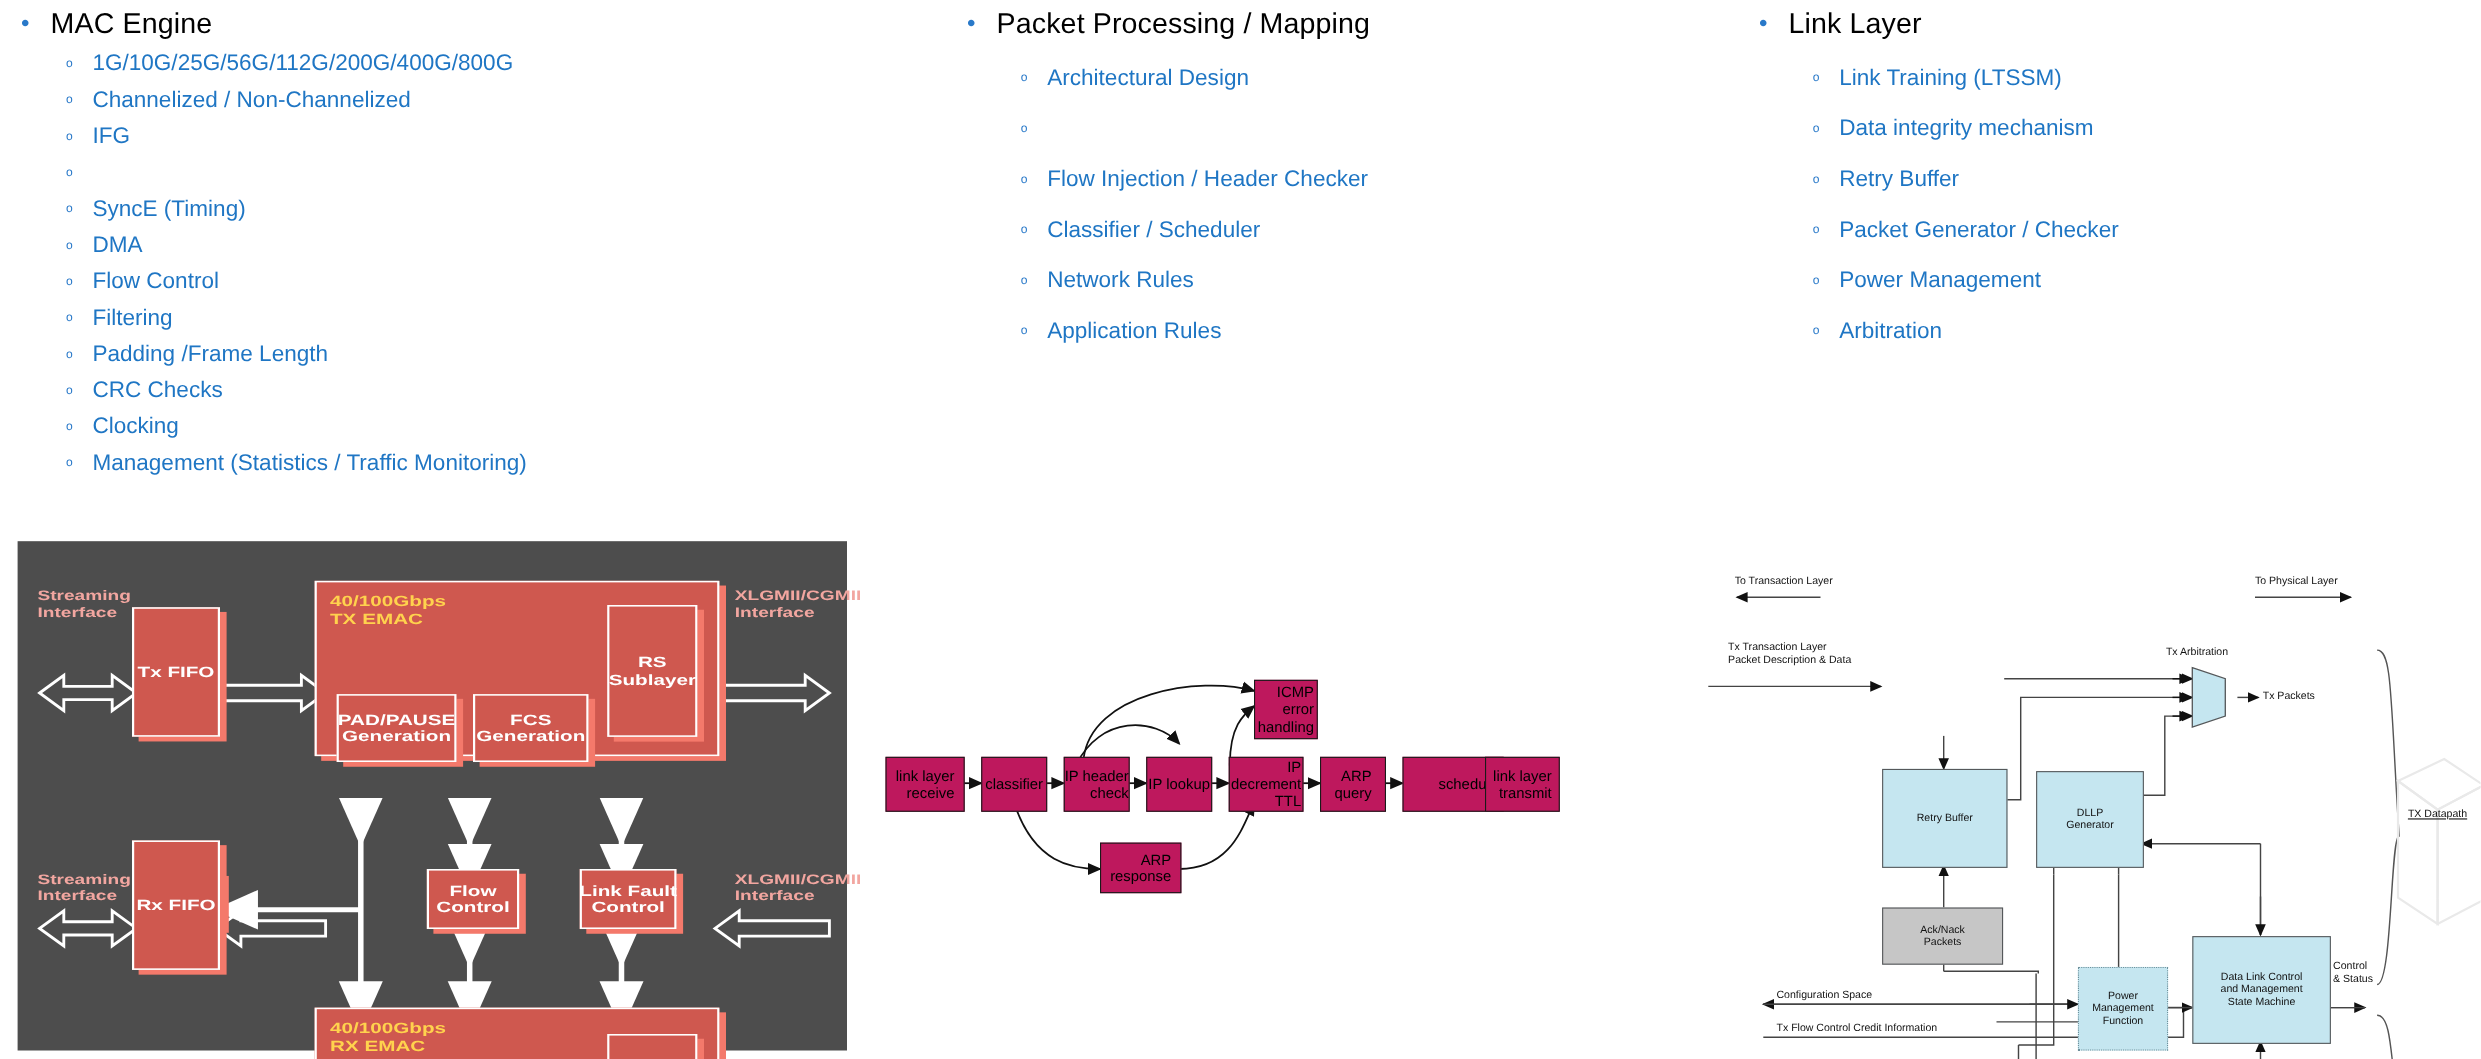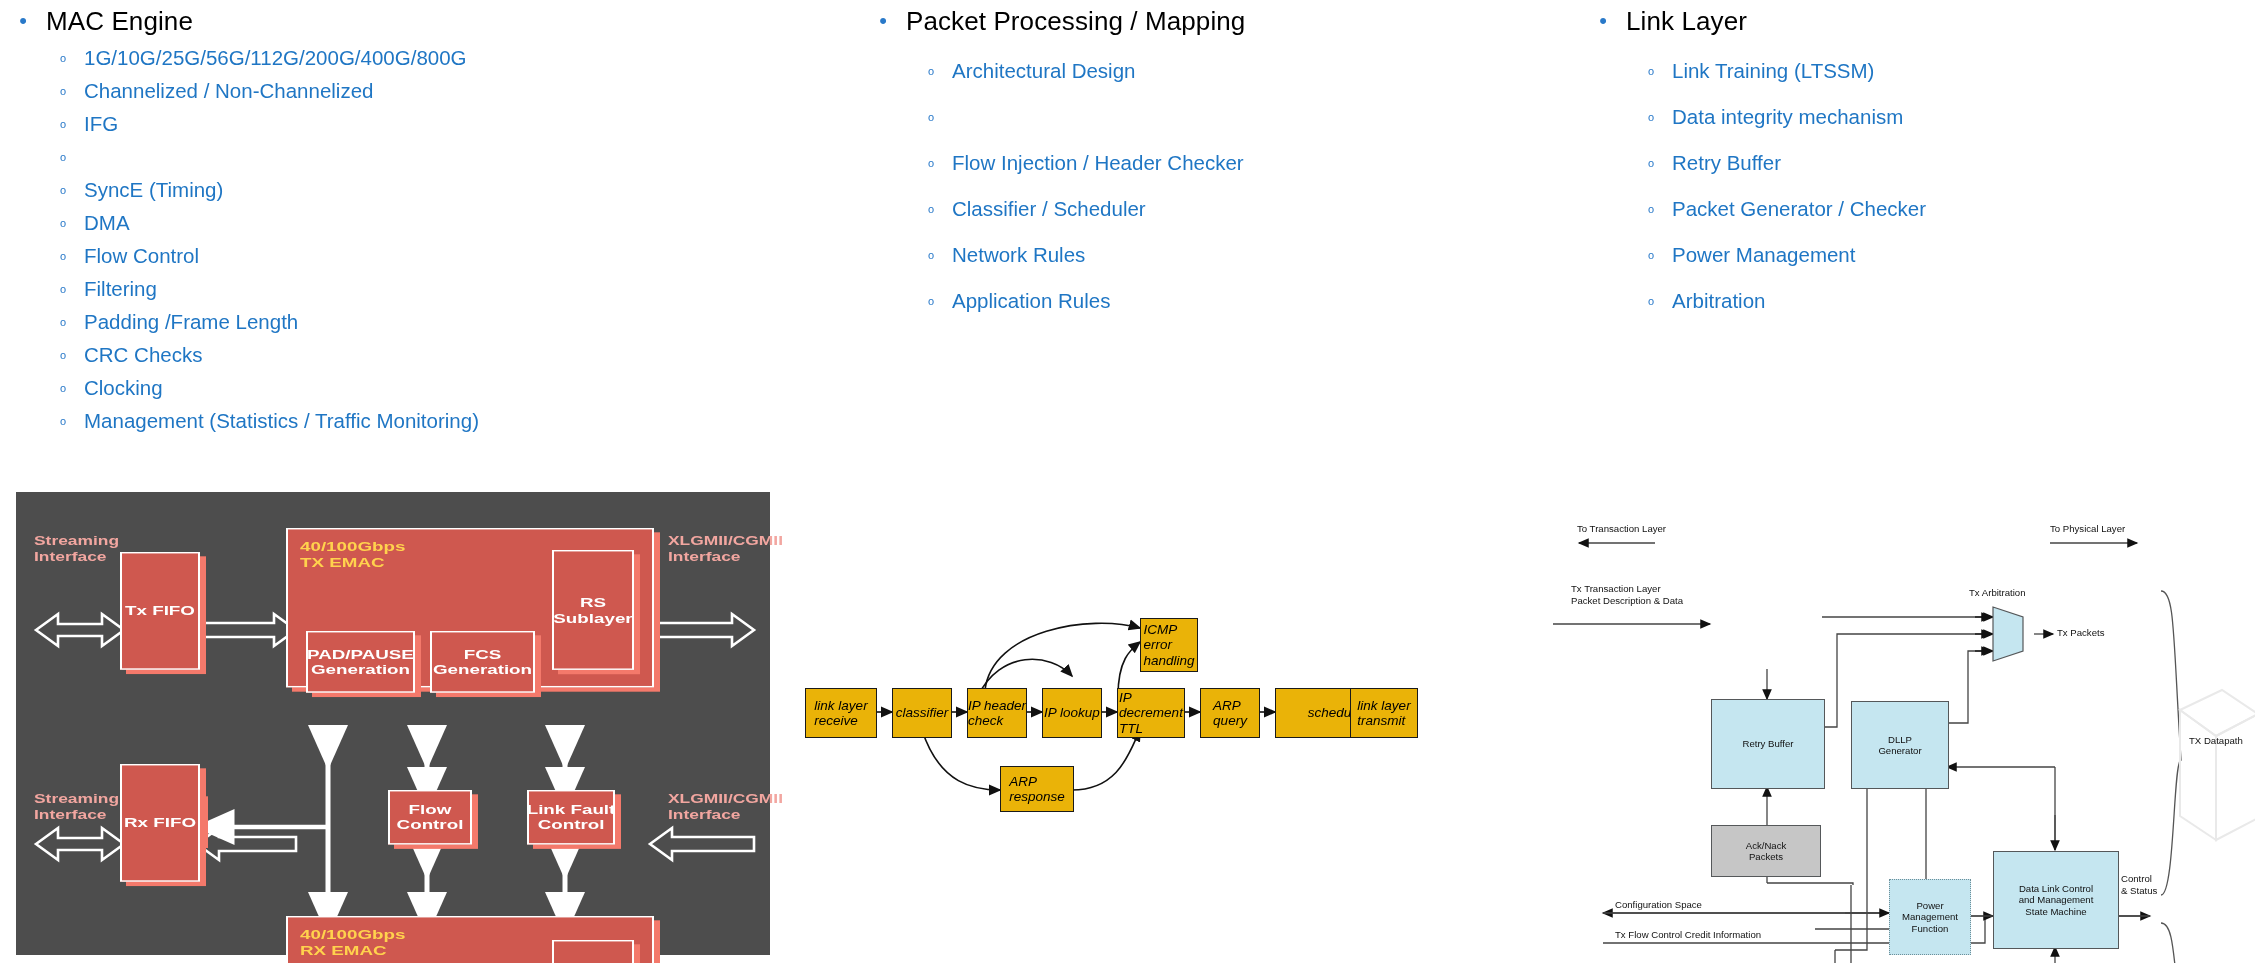--- a/index.html
+++ b/index.html
@@ -44,23 +44,23 @@
         box-shadow:6px 6px 0 0 #f4796b;}
   .mbig-label{position:absolute;left:14px;top:10px;color:#ffd24d;
               font-weight:bold;font-size:13.5px;line-height:1.25;text-align:left;}
   .mlabel{position:absolute;color:#f2a6a0;font-weight:bold;font-size:12.5px;
           line-height:1.2;text-align:left;}
   svg.marrows{position:absolute;left:0;top:0;width:754px;height:463px;
               overflow:visible;}
 
   
   #pkt-diagram{position:absolute;left:800px;top:600px;width:720px;height:215px;}
-  .pbox{position:absolute;border:1.6px solid #1a1a1a;background:#eab308;
-        display:flex;align-items:center;justify-content:center;text-align:left;
-        font-size:13.5px;line-height:1.12;color:#000;font-style:italic;}
+  .pbox{position:absolute;border:1.6px solid #1a1a1a;background:#be185d;
+        display:flex;align-items:center;justify-content:center;text-align:right;
+        font-size:13.5px;line-height:1.12;color:#000;}
   svg.parrows{position:absolute;left:0;top:0;width:720px;height:215px;overflow:visible;}
 
   
   #pcie-diagram{position:absolute;left:1545px;top:495px;width:710px;height:468px;}
   .cbox{position:absolute;border:1.2px solid #55585a;display:flex;align-items:center;
         justify-content:center;text-align:center;font-size:9.6px;line-height:1.18;
         color:#111;font-family:"Liberation Sans",sans-serif;}
   .cbox.blue{background:#c5e6f0;}
   .cbox.gray{background:#c6c6c6;}
   .cbox.dashed{background:#c5e6f0;border:1.4px dotted #6d8f9a;}
@@ -434,15 +434,15 @@
 Packet Description &amp; Data</div>
 
   <div class="ctext" style="left:424px;top:92px;">Tx Arbitration</div>
   <div class="ctext" style="left:512px;top:132px;">Tx Packets</div>
 
   <div class="ctext" style="left:70px;top:404px;">Configuration Space</div>
   <div class="ctext" style="left:70px;top:434px;">Tx Flow Control Credit Information</div>
 
   <div class="ctext" style="left:576px;top:378px;white-space:pre;">Control
 &amp; Status</div>
-  <div class="ctext" style="left:644px;top:240px;">TX Datapath</div>
+  <div class="ctext" style="left:644px;top:240px;text-decoration:underline;">TX Datapath</div>
 
 </div>
 
 </body></html>

